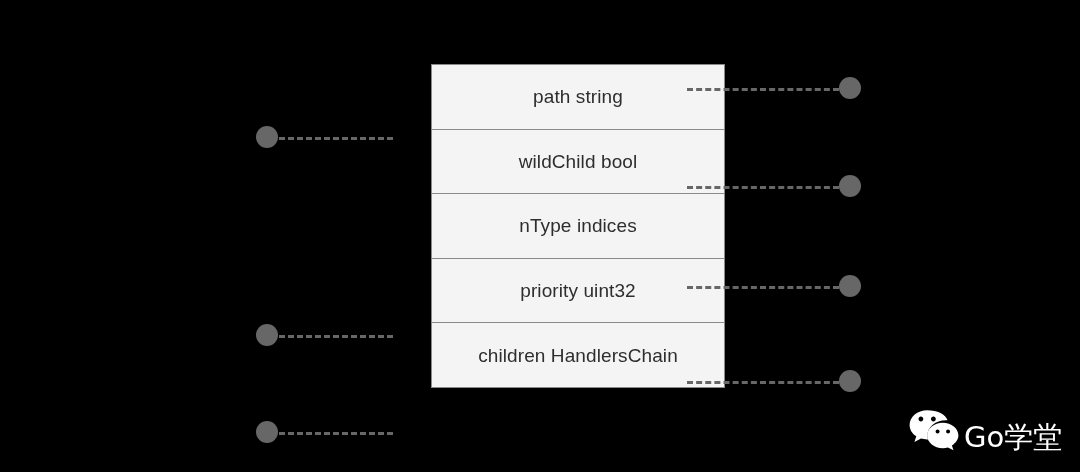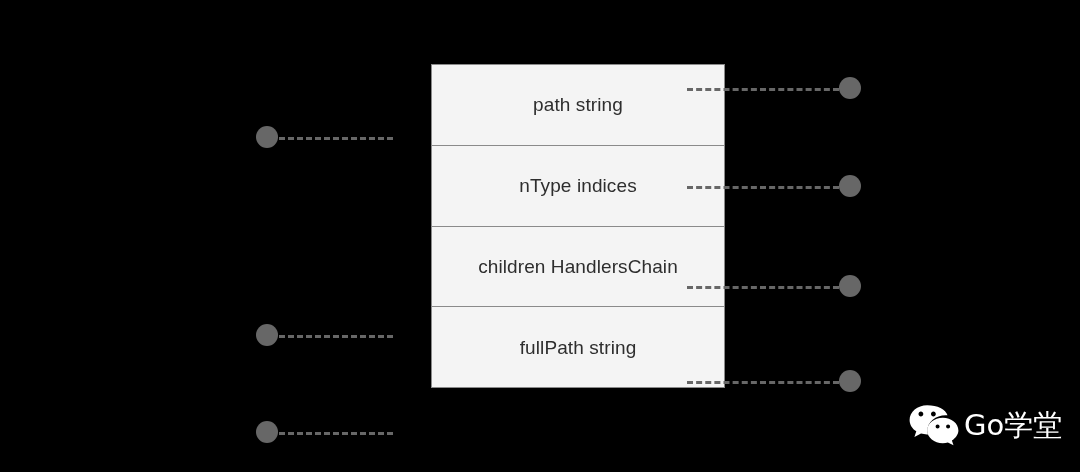--- a/index.html
+++ b/index.html
@@ -75,21 +75,21 @@
   }
 
   
   #watermark {
     position: absolute;
     left: 908px;
     top: 398px;
     width: 160px;
     height: 54px;
     display: flex;
-    align-items: center;
+    align-items: flex-end;
     gap: 4px;
   }
   #wechat-icon {
     width: 52px;
     height: 44px;
     flex: none;
   }
   #watermark-label {
     font-size: 29px;
     color: #ffffff;
@@ -101,27 +101,30 @@
 </head>
 <body>
 
 <div id="canvas">
 
   <div id="struct-table">
     <div class="struct-row">
       <span class="struct-row-label">path string</span>
     </div>
     <div class="struct-row">
+      <span class="struct-row-label">wildChild bool</span>
+    </div>
+    <div class="struct-row">
       <span class="struct-row-label">nType indices</span>
     </div>
     <div class="struct-row">
-      <span class="struct-row-label">children HandlersChain</span>
+      <span class="struct-row-label">priority uint32</span>
     </div>
     <div class="struct-row">
-      <span class="struct-row-label">fullPath string</span>
+      <span class="struct-row-label">children HandlersChain</span>
     </div>
   </div>
 
   <div class="connector-line" style="left:279px; top:137px; width:114px;"></div>
   <div class="connector-dot" style="left:256px; top:126px;"></div>
 
   <div class="connector-line" style="left:279px; top:335px; width:114px;"></div>
   <div class="connector-dot" style="left:256px; top:324px;"></div>
 
   <div class="connector-line" style="left:279px; top:432px; width:114px;"></div>

